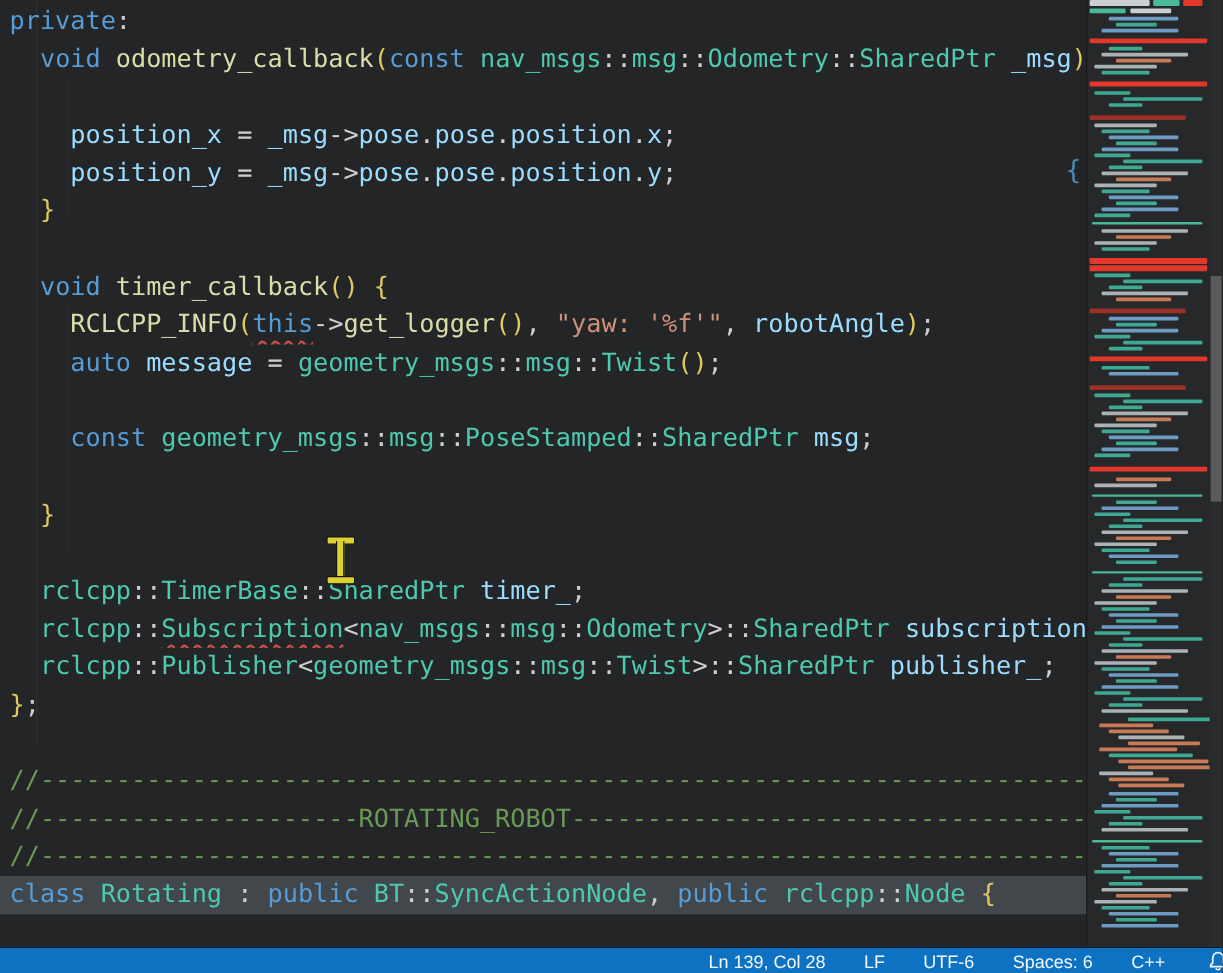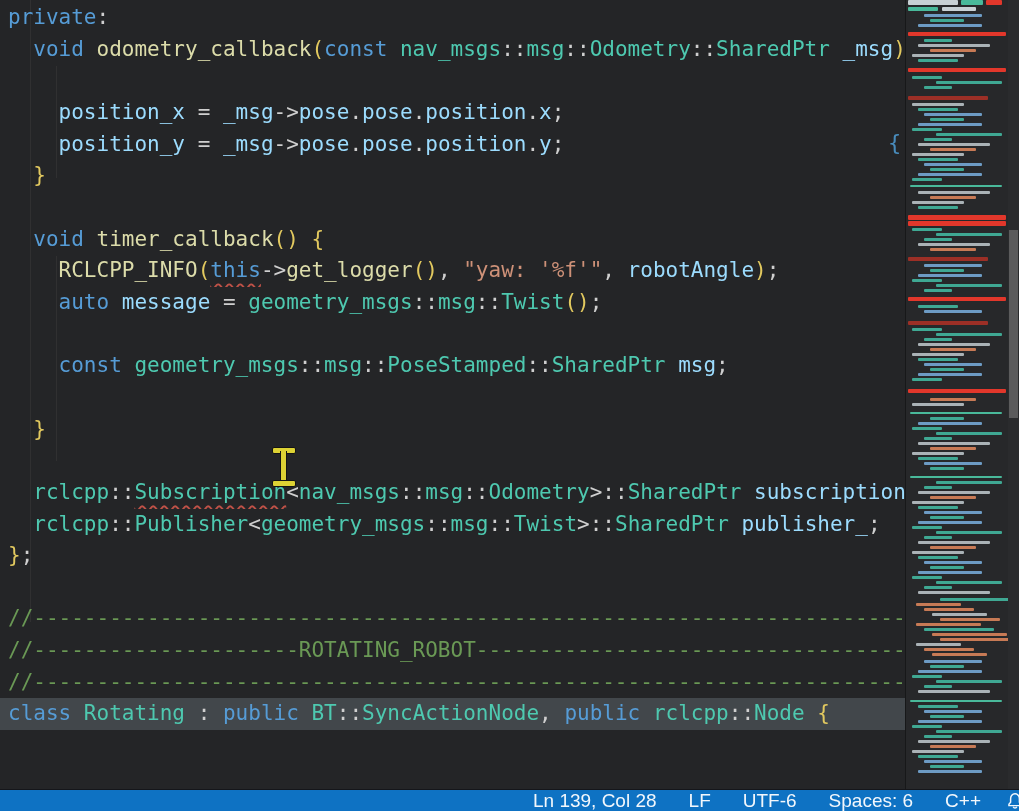--- a/index.html
+++ b/index.html
@@ -57,24 +57,24 @@
     background:#27282a;border-left:1px solid rgba(0,0,0,.4);overflow:hidden;
   }
   .mm-row{position:absolute;border-radius:1px;}
   
   .scrollbar{position:absolute;left:1008px;top:0;width:11px;height:789px;background:#2a2b2d;}
   .scroll-thumb{position:absolute;left:1px;top:230px;width:9px;height:188px;background:rgba(150,150,150,.45);}
   
   .statusbar{
     position:absolute;left:0;top:789px;width:1019px;height:22px;
     background:#0e72c3;border-top:1px solid #15161a;box-sizing:border-box;
-    display:flex;align-items:flex-start;justify-content:flex-end;
-    gap:32px;padding-right:38px;
+    display:flex;align-items:flex-end;justify-content:flex-end;
+    gap:32px;padding-right:48px;
     font-family:"Liberation Sans","DejaVu Sans",sans-serif;
-    font-size:19px;color:#f2f7fc;
+    font-size:15px;color:#f2f7fc;
   }
   .statusbar span{white-space:nowrap;}
   .bell{
     position:absolute;right:-5px;top:2px;width:18px;height:18px;display:block;
   }
 </style>
 </head>
 <body>
 
 <div class="screen">
@@ -92,20 +92,21 @@
         <div class="line"><span class="c-pun">  </span><span class="c-br">}</span></div>
         <div class="line"></div>
         <div class="line"><span class="c-pun">  </span><span class="c-kw">void </span><span class="c-fn">timer_callback</span><span class="c-br">() {</span></div>
         <div class="line"><span class="c-pun">    </span><span class="c-fn">RCLCPP_INFO</span><span class="c-br">(</span><span class="c-kw sq">this</span><span class="c-pun">-&gt;</span><span class="c-fn">get_logger</span><span class="c-br">()</span><span class="c-pun">, </span><span class="c-str">"yaw: '%f'"</span><span class="c-pun">, </span><span class="c-var">robotAngle</span><span class="c-br">)</span><span class="c-pun">;</span></div>
         <div class="line"><span class="c-pun">    </span><span class="c-kw">auto </span><span class="c-var">message</span><span class="c-pun"> = </span><span class="c-ty">geometry_msgs</span><span class="c-pun">::</span><span class="c-ty">msg</span><span class="c-pun">::</span><span class="c-ty">Twist</span><span class="c-br">()</span><span class="c-pun">;</span></div>
         <div class="line"></div>
         <div class="line"><span class="c-pun">    </span><span class="c-kw">const </span><span class="c-ty">geometry_msgs</span><span class="c-pun">::</span><span class="c-ty">msg</span><span class="c-pun">::</span><span class="c-ty">PoseStamped</span><span class="c-pun">::</span><span class="c-ty">SharedPtr</span><span class="c-pun"> </span><span class="c-var">msg</span><span class="c-pun">;</span></div>
         <div class="line"></div>
         <div class="line"><span class="c-pun">  </span><span class="c-br">}</span></div>
         <div class="line"></div>
+        <div class="line"><span class="c-pun">  </span><span class="c-ty">rclcpp</span><span class="c-pun">::</span><span class="c-ty">TimerBase</span><span class="c-pun">::</span><span class="c-ty">SharedPtr</span><span class="c-pun"> </span><span class="c-var">timer_</span><span class="c-pun">;</span></div>
         <div class="line"><span class="c-pun">  </span><span class="c-ty">rclcpp</span><span class="c-pun">::</span><span class="c-ty sq">Subscription</span><span class="c-pun">&lt;</span><span class="c-ty">nav_msgs</span><span class="c-pun">::</span><span class="c-ty">msg</span><span class="c-pun">::</span><span class="c-ty">Odometry</span><span class="c-pun">&gt;</span><span class="c-pun">::</span><span class="c-ty">SharedPtr</span><span class="c-pun"> </span><span class="c-var">subscription_</span></div>
         <div class="line"><span class="c-pun">  </span><span class="c-ty">rclcpp</span><span class="c-pun">::</span><span class="c-ty">Publisher</span><span class="c-pun">&lt;</span><span class="c-ty">geometry_msgs</span><span class="c-pun">::</span><span class="c-ty">msg</span><span class="c-pun">::</span><span class="c-ty">Twist</span><span class="c-pun">&gt;</span><span class="c-pun">::</span><span class="c-ty">SharedPtr</span><span class="c-pun"> </span><span class="c-var">publisher_</span><span class="c-pun">;</span></div>
         <div class="line"><span class="c-br">}</span><span class="c-pun">;</span></div>
         <div class="line"></div>
         <div class="line"><span class="c-com">//------------------------------------------------------------------------------</span></div>
         <div class="line"><span class="c-com">//---------------------</span><span class="c-com">ROTATING_ROBOT</span><span class="c-com">---------------------------------------------</span></div>
         <div class="line"><span class="c-com">//------------------------------------------------------------------------------</span></div>
         <div class="line hl"><span class="c-kw">class </span><span class="c-ty">Rotating</span><span class="c-pun"> : </span><span class="c-kw">public </span><span class="c-ty">BT</span><span class="c-pun">::</span><span class="c-ty">SyncActionNode</span><span class="c-pun">, </span><span class="c-kw">public </span><span class="c-ty">rclcpp</span><span class="c-pun">::</span><span class="c-ty">Node</span><span class="c-br"> {</span></div>
       </div>
     <div class="stray-glyph">{</div>

